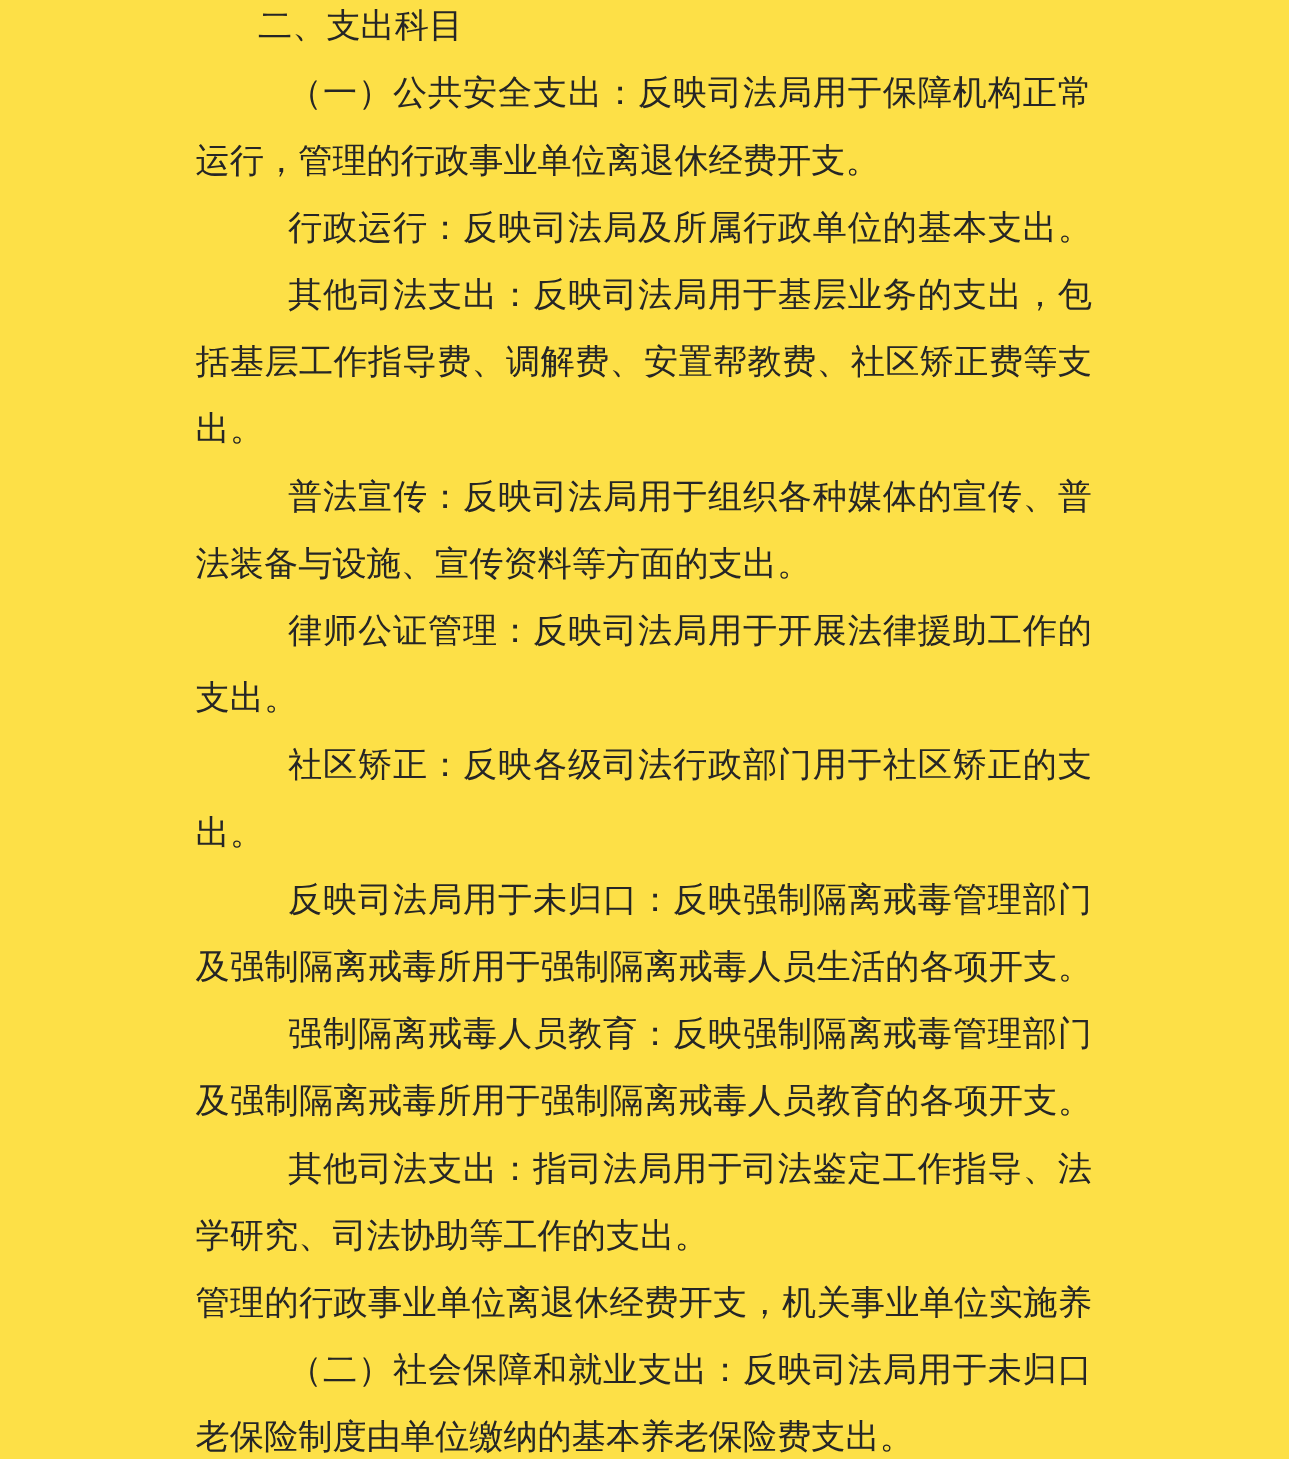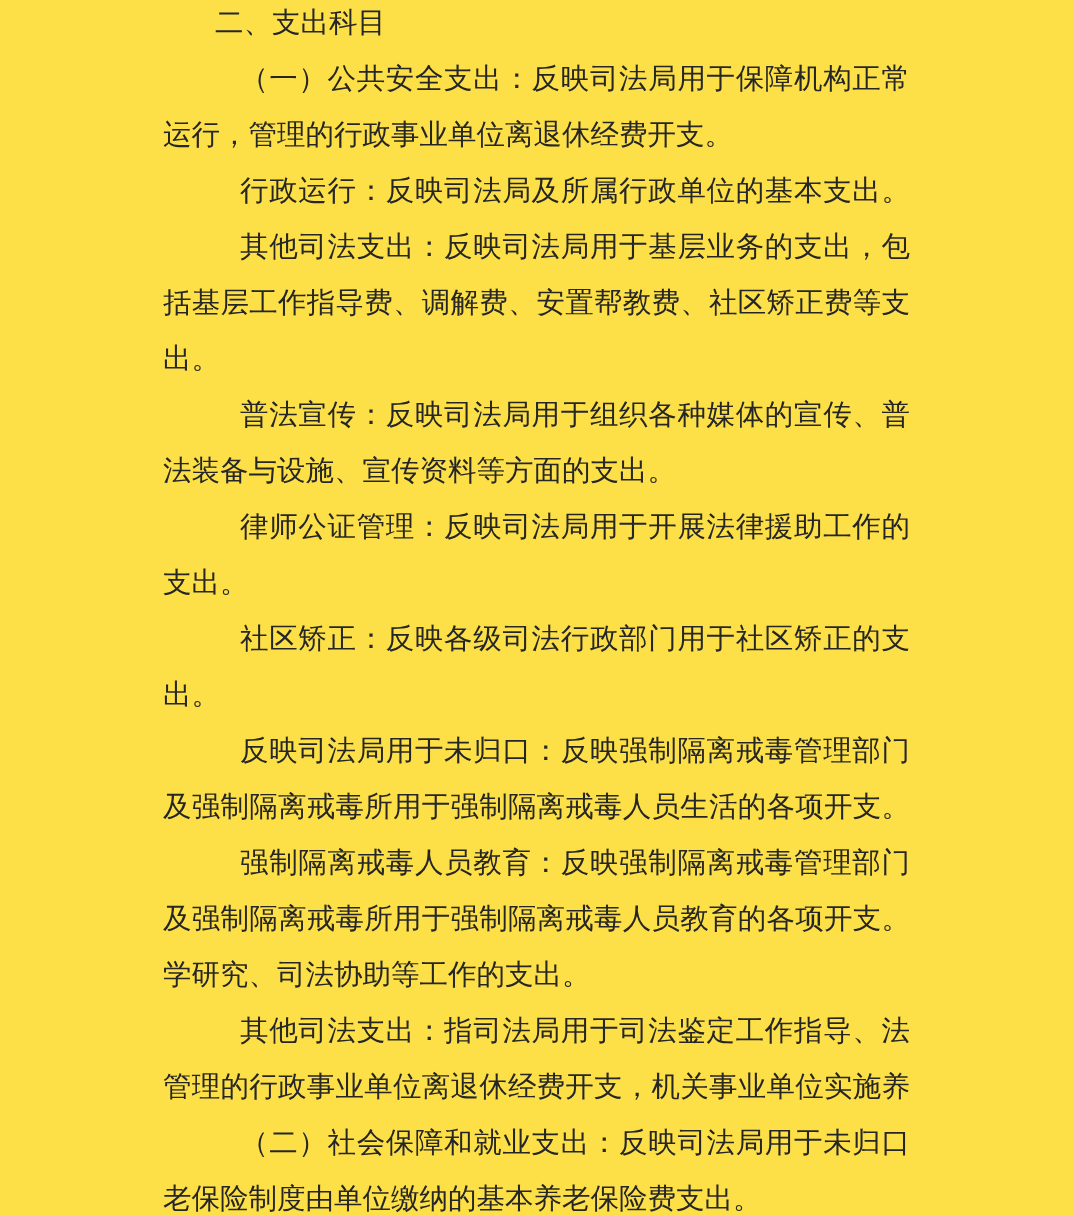--- a/index.html
+++ b/index.html
@@ -81,22 +81,22 @@
       </div>
       <div class="para">
         <div class="line fill first">反映司法局用于未归口：反映强制隔离戒毒管理部门</div>
         <div class="line fill">及强制隔离戒毒所用于强制隔离戒毒人员生活的各项开支。</div>
       </div>
       <div class="para">
         <div class="line fill first">强制隔离戒毒人员教育：反映强制隔离戒毒管理部门</div>
         <div class="line fill">及强制隔离戒毒所用于强制隔离戒毒人员教育的各项开支。</div>
       </div>
       <div class="para">
+        <div class="line fill first">其他司法支出：指司法局用于司法鉴定工作指导、法</div>
         <div class="line">学研究、司法协助等工作的支出。</div>
-        <div class="line fill first">其他司法支出：指司法局用于司法鉴定工作指导、法</div>
       </div>
       <div class="para">
         <div class="line fill">管理的行政事业单位离退休经费开支，机关事业单位实施养</div>
         <div class="line fill first">（二）社会保障和就业支出：反映司法局用于未归口</div>
         <div class="line">老保险制度由单位缴纳的基本养老保险费支出。</div>
       </div>
     </div>
 </div>
 
 </body></html>

